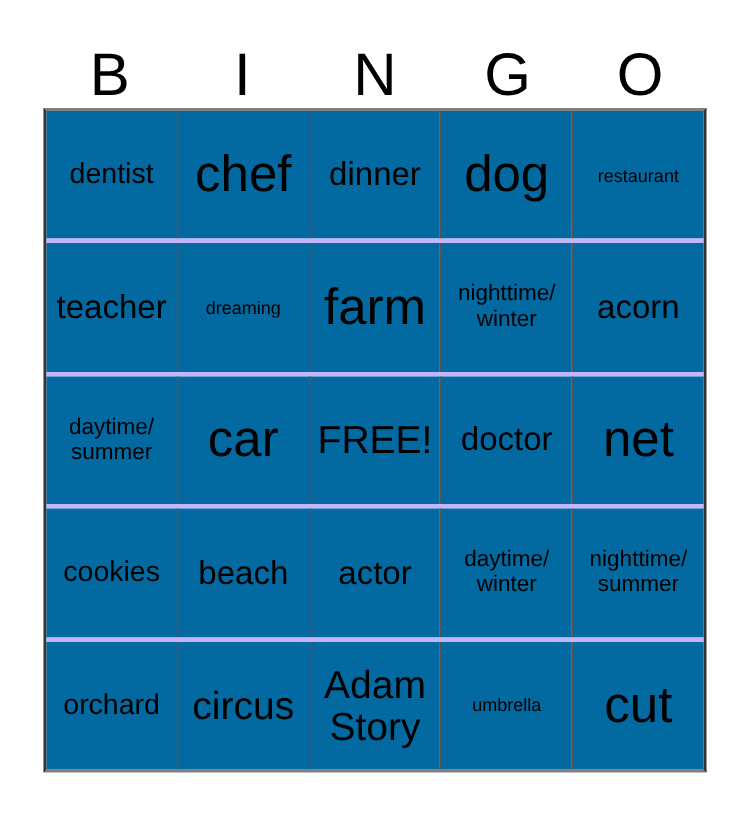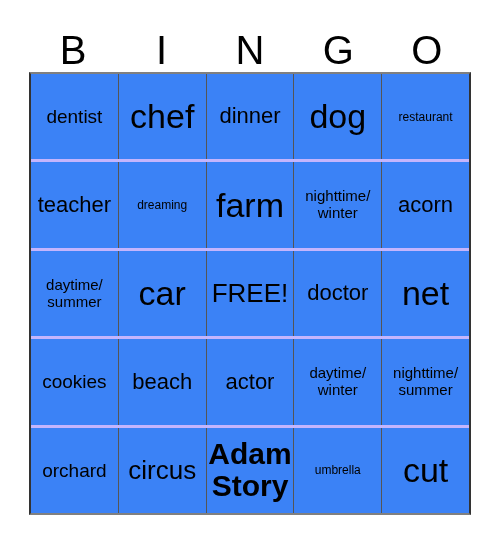--- a/index.html
+++ b/index.html
@@ -61,41 +61,41 @@
   }
   .cell {
     flex: 1 1 0;
     min-width: 0;
     display: flex;
     align-items: center;
     justify-content: center;
     text-align: center;
     box-sizing: border-box;
     overflow: hidden;
-    background: #3b82f6;
+    background: #0369a1;
   }
   .cell + .cell {
     border-left: 1px solid #555555;
     justify-content: flex-end;
   }
   .cell-text {
     display: block;
     width: 100%;
     line-height: 1.02;
     white-space: pre-line;
     word-break: break-word;
   }
   .fs-sm   { font-size: 12px; }
   .fs-md   { font-size: 19px; }
   .fs-lg   { font-size: 22px; }
   .fs-xl   { font-size: 26px; }
   .fs-2xl  { font-size: 22px; }
   .fs-3xl  { font-size: 34px; }
   .fs-two-line-sm { font-size: 15px; line-height: 1.12; }
-  .fs-two-line-lg { font-size: 30px; line-height: 1.08; font-weight: bold; }
+  .fs-two-line-lg { font-size: 26px; line-height: 1.08; }
 </style>
 </head>
 <body>
 
 <div id="card">
 
   <div id="header-row">
     <div class="header-cell">B</div>
     <div class="header-cell">I</div>
     <div class="header-cell">N</div>

